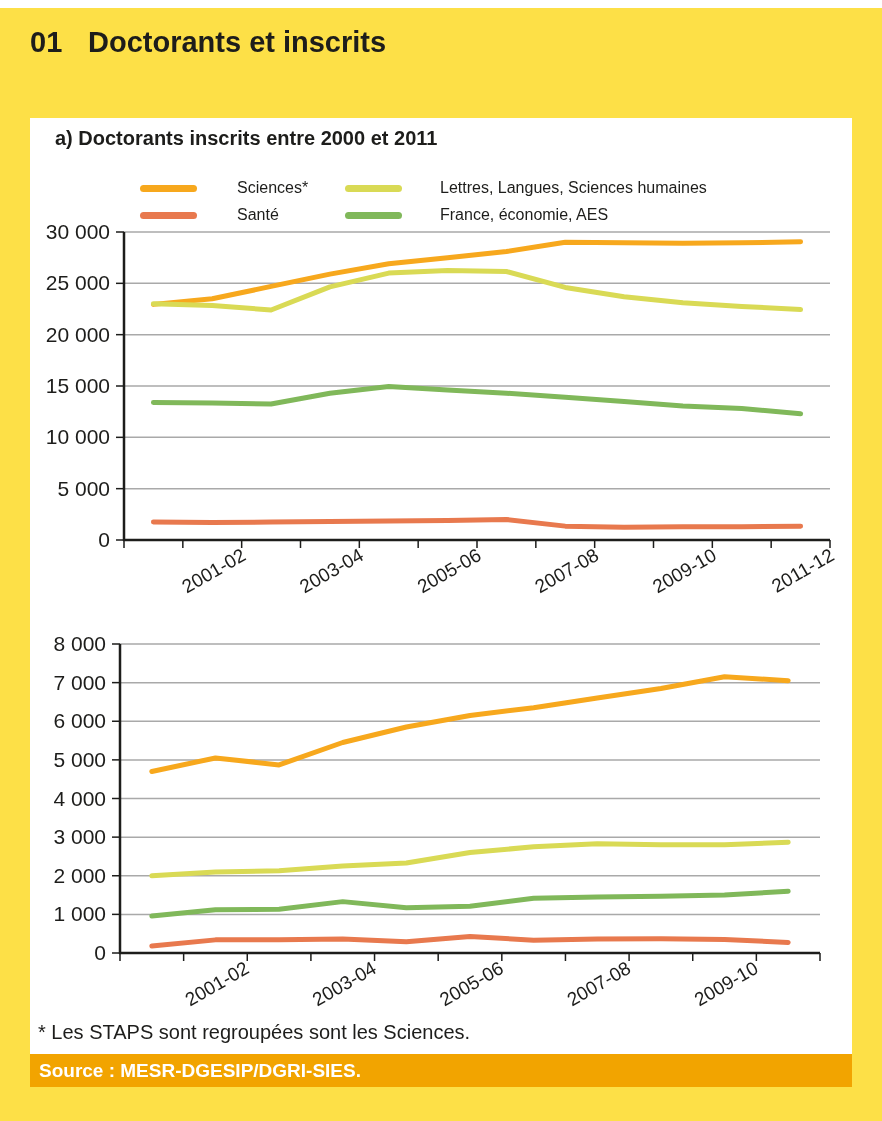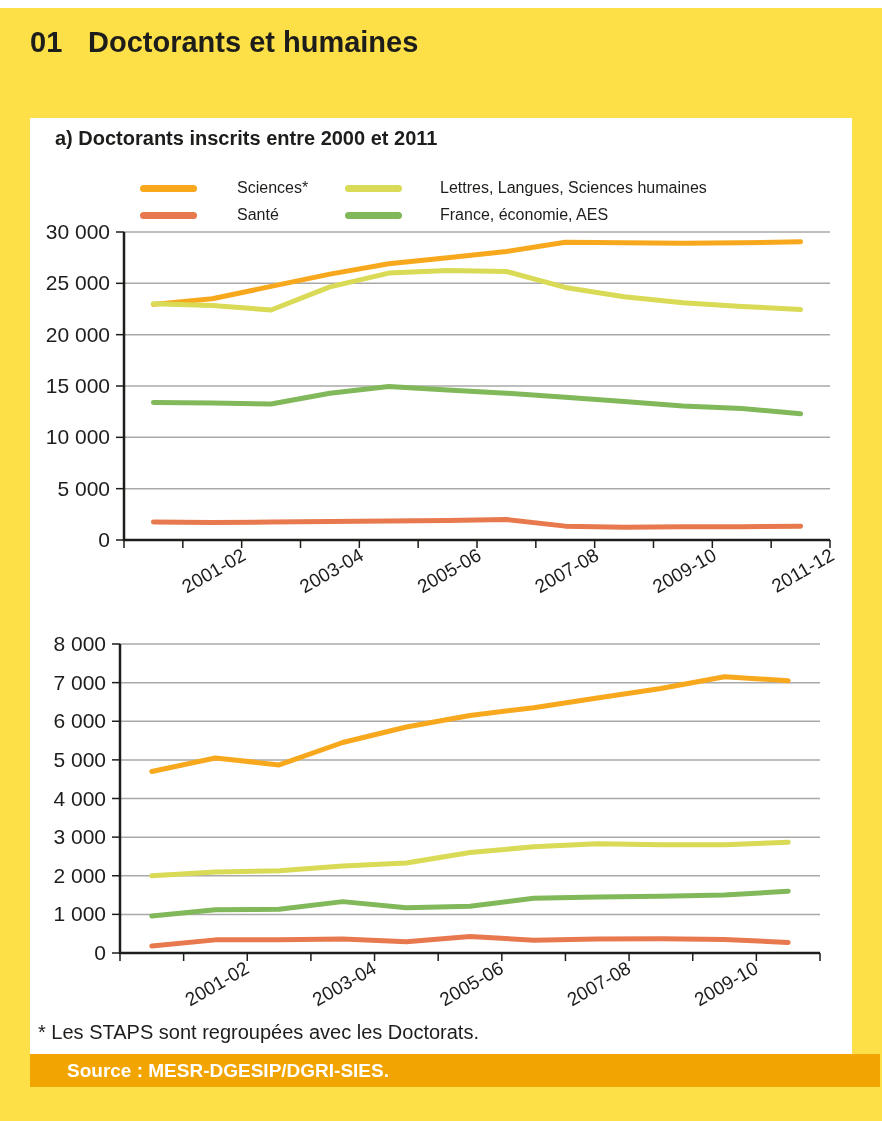--- a/index.html
+++ b/index.html
@@ -24,21 +24,21 @@
               line-height:33px;font-size:19px;font-weight:bold;}
   .source-bar span{padding-left:9px;}
 </style>
 </head>
 <body>
 
 <div class="page">
   <div class="top-strip"></div>
 
   <span class="hdr-num">01</span>
-  <h1 class="hdr-title">Doctorants et humaines</h1>
+  <h1 class="hdr-title">Doctorants et inscrits</h1>
 
   <div class="panel"></div>
 
   <h2 class="chart-title title-a">a) Doctorants inscrits entre 2000 et 2011</h2>
 
   <div>
     <span class="swatch" style="left: 140px; top: 185px; background: rgb(247, 168, 29);"></span>
     <span class="leg-label" style="left:237px;top:177px;">Sciences*</span>
     <span class="swatch" style="left: 345px; top: 185px; background: rgb(217, 218, 85);"></span>
     <span class="leg-label" style="left:440px;top:177px;">Lettres, Langues, Sciences humaines</span>
@@ -142,18 +142,18 @@
       <polyline points="121.81818181818181,311.0475 185.45454545454544,304.8675 249.0909090909091,304.8675 312.72727272727275,304.095 376.3636363636364,306.79875 440,301.39125 503.6363636363636,305.25375 567.2727272727273,304.095 630.9090909090909,303.70875 694.5454545454545,304.48125 758.1818181818181,307.378125" fill="none" stroke="#E8794E" stroke-width="5" stroke-linecap="round" stroke-linejoin="round"></polyline>
       <polyline points="121.81818181818181,280.92 185.45454545454544,274.74 249.0909090909091,274.35375 312.72727272727275,266.62874999999997 376.3636363636364,272.80875000000003 440,271.26375 503.6363636363636,263.15250000000003 567.2727272727273,261.99375 630.9090909090909,261.22125 694.5454545454545,260.0625 758.1818181818181,256.2" fill="none" stroke="#80B85A" stroke-width="5" stroke-linecap="round" stroke-linejoin="round"></polyline>
       <polyline points="121.81818181818181,240.75 185.45454545454544,236.8875 249.0909090909091,235.72875 312.72727272727275,231.09375 376.3636363636364,228.00375 440,217.575 503.6363636363636,211.78125 567.2727272727273,208.69125 630.9090909090909,209.85000000000002 694.5454545454545,209.85000000000002 758.1818181818181,207.14625" fill="none" stroke="#D9DA55" stroke-width="5" stroke-linecap="round" stroke-linejoin="round"></polyline>
       <text transform="translate(220.45454545454544,337) rotate(-30)" text-anchor="end" class="xlab">2001-02</text>
       <text transform="translate(347.72727272727275,337) rotate(-30)" text-anchor="end" class="xlab">2003-04</text>
       <text transform="translate(475,337) rotate(-30)" text-anchor="end" class="xlab">2005-06</text>
       <text transform="translate(602.2727272727273,337) rotate(-30)" text-anchor="end" class="xlab">2007-08</text>
       <text transform="translate(729.5454545454545,337) rotate(-30)" text-anchor="end" class="xlab">2009-10</text>
     </svg>
 
-  <div class="footnote">* Les STAPS sont regroupées avec les Doctorats.</div>
+  <div class="footnote">* Les STAPS sont regroupées sont les Sciences.</div>
 
-  <div class="source-bar" style="background: rgb(242, 164, 0); color: rgb(255, 255, 255); padding-left: 28px;">
+  <div class="source-bar" style="background: rgb(242, 164, 0); color: rgb(255, 255, 255);">
     <span>Source : MESR-DGESIP/DGRI-SIES.</span>
   </div>
 </div>
 
 </body></html>

